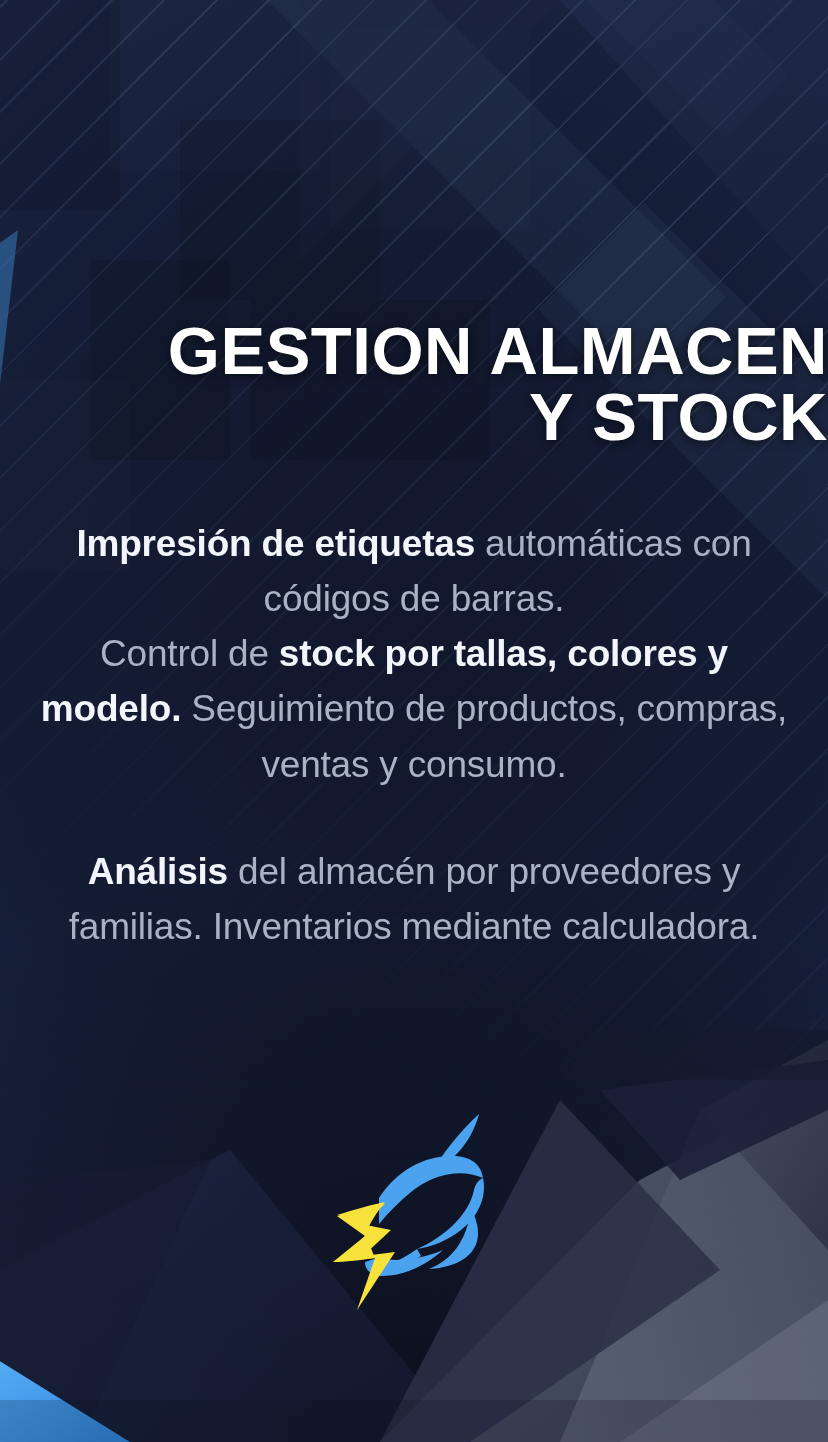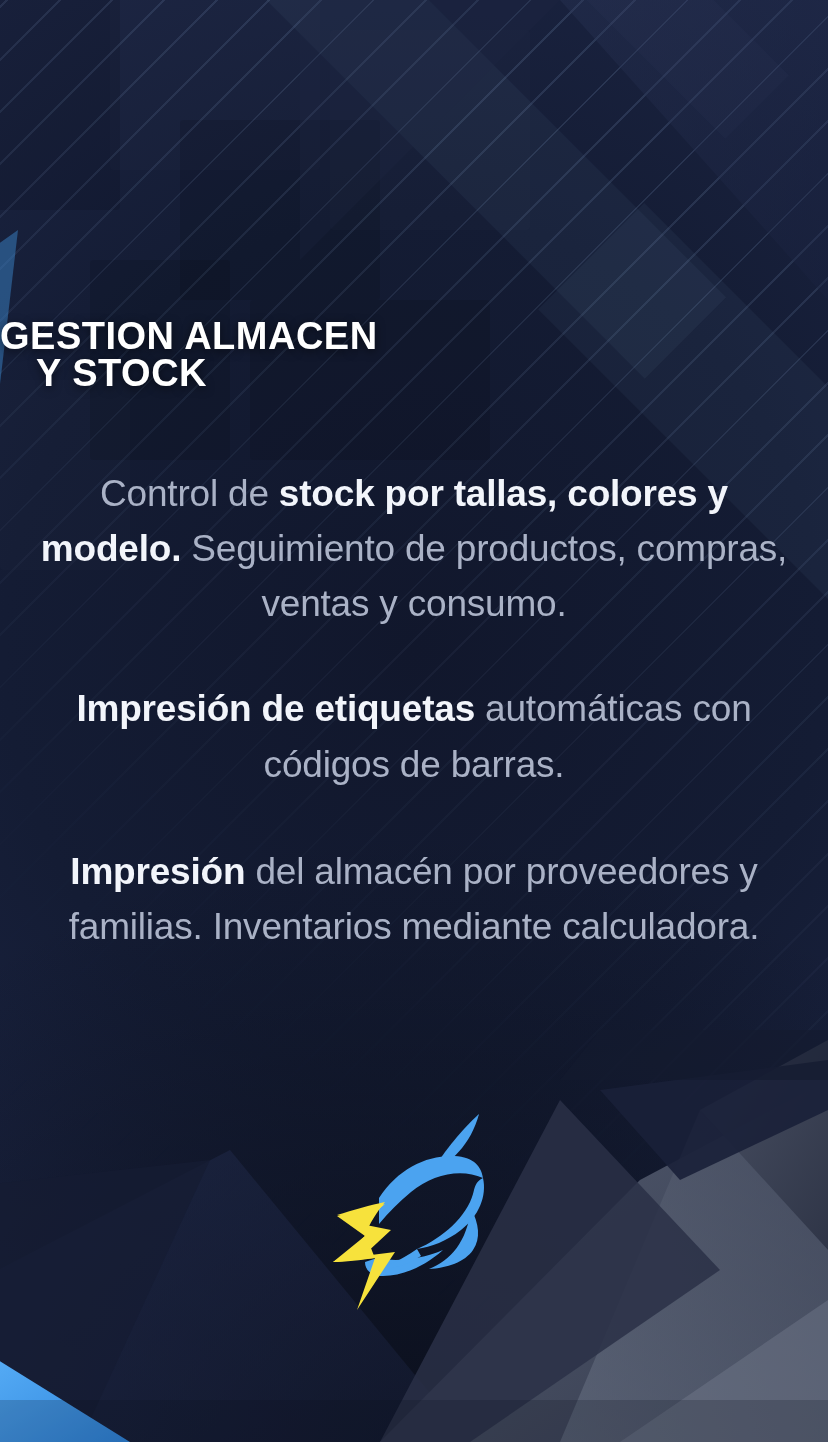--- a/index.html
+++ b/index.html
@@ -78,23 +78,23 @@
     flex-direction: column;
     align-items: center;
   }
 
   .title {
     margin: 0;
     position: absolute;
     top: 318px;
     left: 0;
     right: 0;
-    text-align: left;
+    text-align: right;
     color: #ffffff;
-    font-size: 38px;
+    font-size: 67px;
     line-height: 0.98;
     font-weight: 800;
     letter-spacing: 0.5px;
     text-shadow: 0 2px 10px rgba(0,0,0,0.55);
     font-stretch: semi-condensed;
   }
   .title .l2 { display: block; padding-left: 36px; }
 
   .paras {
     position: absolute;
@@ -210,30 +210,30 @@
 
   <div class="content">
 
     <h1 class="title">
       <span class="l1">GESTION ALMACEN</span>
       <span class="l2">Y STOCK</span>
     </h1>
 
     <div class="paras">
 
+      <p class="para p2">
+        <span class="em">Impresión de etiquetas</span><span> automáticas con códigos de barras.</span>
+      </p>
+
       <p class="para p1">
         <span>Control de </span><span class="em">stock por tallas, colores y modelo.</span><span> Seguimiento de productos, compras, ventas y consumo.</span>
       </p>
 
-      <p class="para p2">
-        <span class="em">Impresión de etiquetas</span><span> automáticas con códigos de barras.</span>
-      </p>
-
       <p class="para p3">
-        <span class="em">Impresión</span><span> del almacén por proveedores y familias. Inventarios mediante calculadora.</span>
+        <span class="em">Análisis</span><span> del almacén por proveedores y familias. Inventarios mediante calculadora.</span>
       </p>
 
     </div>
 
     <div class="logo">
       <svg viewBox="0 0 186 200" xmlns="http://www.w3.org/2000/svg">
 
         <g>
 
           <path d="M158 2 C150 32 130 52 106 62 C126 46 140 26 158 2 Z" fill="#4ba3f0"></path>

